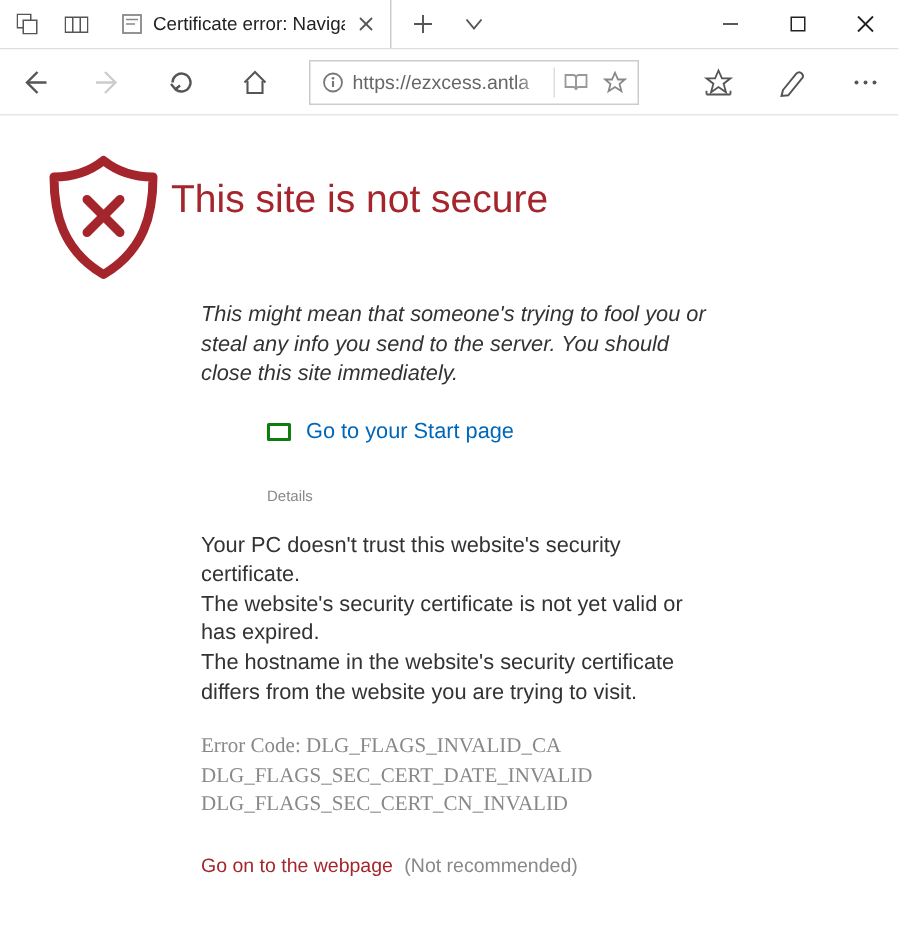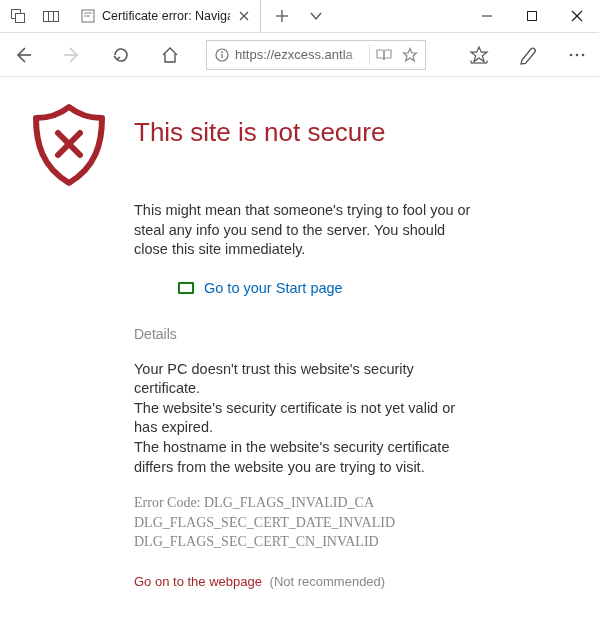--- a/index.html
+++ b/index.html
@@ -140,21 +140,20 @@
     margin: 0 1px;
   }
   .spacer-sm { flex: 1; }
   
   .content {
     padding: 24px 24px 24px 24px;
   }
   .hero {
     display: flex;
     align-items: flex-start;
-    gap: 20px;
     margin-bottom: 10px;
   }
   .shield {
     flex-shrink: 0;
     width: 90px; height: 90px;
   }
   .hero-text h1 {
     font-weight: 400;
     font-size: 26px;
     color: #a4262c;
@@ -162,40 +161,42 @@
   }
   .body-col {
     margin-left: 110px;
     max-width: 340px;
   }
   .para {
     font-size: 14.5px;
     color: #333;
     line-height: 1.35;
     margin: 0 0 20px 0;
+    font-style: italic;
   }
   .start-link-row {
     display: flex; align-items: center; gap: 10px;
     margin-bottom: 30px;
     padding-left: 44px;
   }
   .start-icon {
     width: 16px; height: 12px;
     border: 2px solid #107c10;
     border-radius: 1px;
     position: relative;
   }
   .start-link {
     color: #0067b8;
     font-size: 14.5px;
   }
   .details-heading {
     color: #888;
-    font-size: 14px;
+    font-size: 10px;
     margin-bottom: 18px;
+    margin-left: 44px;
   }
   .details-text {
     font-size: 14.5px;
     line-height: 1.35;
     color: #333;
     margin-bottom: 16px;
   }
   .error-codes {
     font-family: Liberation Serif, serif;
     font-size: 14px;

